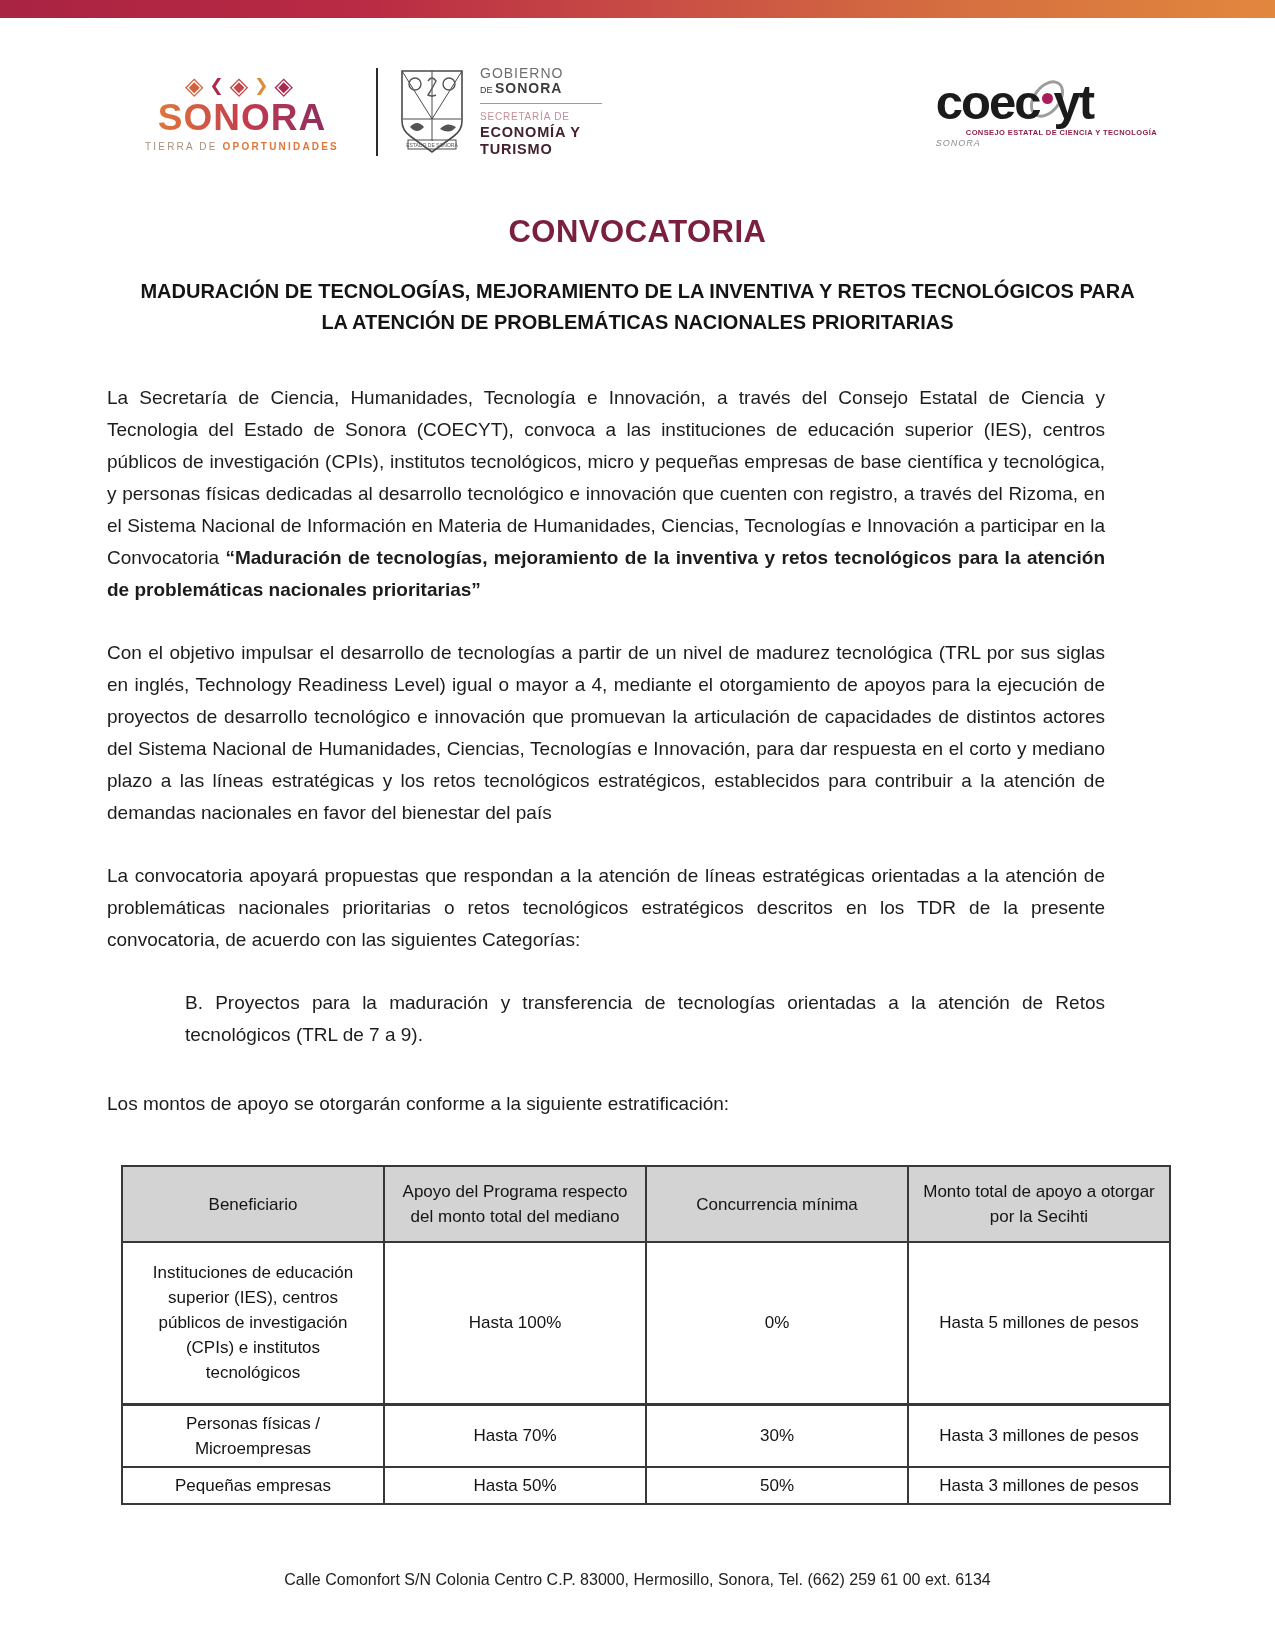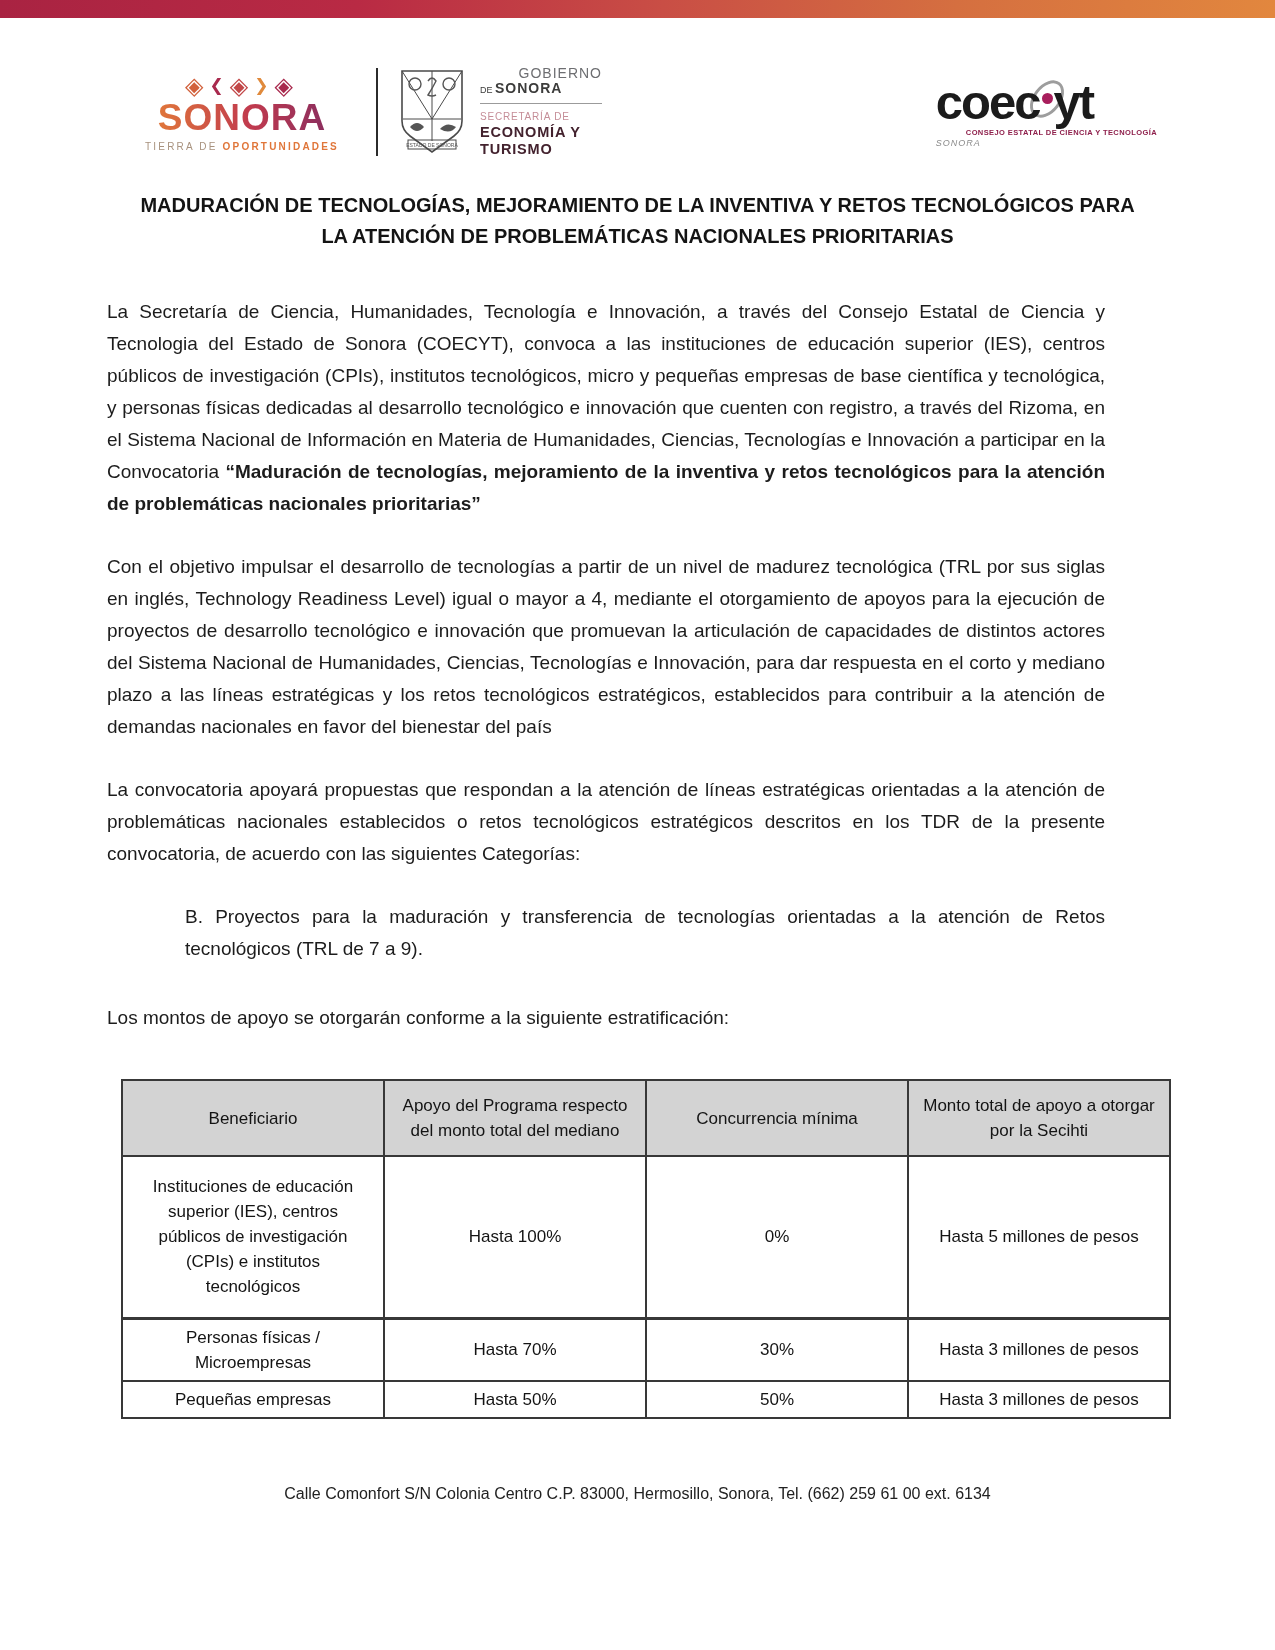--- a/index.html
+++ b/index.html
@@ -42,21 +42,21 @@
     -webkit-background-clip: text; background-clip: text;
     color: transparent;
   }
   .sonora-tagline { font-size: 10px; letter-spacing: 2.2px; margin-top: 4px; white-space: nowrap; }
   .sonora-tagline .t1 { color: #a8927e; margin-top: 8px; }
   .sonora-tagline .t2 { color: #e0763a; font-weight: bold; }
   .logo-divider { width: 2px; height: 88px; background: #2b2b2b; }
   .gobierno-logo { display: flex; align-items: center; gap: 12px; }
   .escudo svg { display: block; }
   .gobierno-text { display: flex; flex-direction: column; line-height: 15px; }
-  .gob-l1 { color: #6d6e71; font-size: 14px; letter-spacing: 1px; text-align: right; }
+  .gob-l1 { color: #6d6e71; font-size: 14px; letter-spacing: 1px; }
   .gob-l2 { color: #3c3c3b; font-size: 9px; }
   .gob-l2 b { font-size: 14px; letter-spacing: 1px; }
   .gob-rule { width: 122px; height: 1px; background: #9b9b9b; margin: 5px 0; }
   .gob-l3 { color: #c58d97; font-size: 10px; letter-spacing: 0.8px; }
   .gob-l4, .gob-l5 { color: #43222e; font-size: 14.5px; font-weight: bold; letter-spacing: 0.8px; line-height: 17px; }
   .coecyt-logo { display: flex; flex-direction: column; align-items: flex-start; margin-top: 2px; }
   .coecyt-word { position: relative; font-size: 49px; font-weight: 800; letter-spacing: -2px; color: #1b1b1b; line-height: 46px; z-index: 1; }
   .coecyt-dot-wrap { position: relative; display: inline-block; width: 14px; }
   .coecyt-dot {
     position: absolute; left: 2px; top: -26px;
@@ -175,30 +175,31 @@
       </div>
     </div>
 
     <div class="coecyt-logo">
       <div class="coecyt-word"><span>coec</span><span class="coecyt-dot-wrap"><span class="coecyt-orbit"></span><span class="coecyt-dot"></span></span><span>yt</span></div>
       <div class="coecyt-sub">CONSEJO ESTATAL DE CIENCIA Y TECNOLOGÍA</div>
       <div class="coecyt-loc">SONORA</div>
     </div>
   </div>
 
+  <h1 class="doc-title">CONVOCATORIA</h1>
 
   <h2 class="doc-subtitle">MADURACIÓN DE TECNOLOGÍAS, MEJORAMIENTO DE LA INVENTIVA Y RETOS TECNOLÓGICOS PARA LA ATENCIÓN DE PROBLEMÁTICAS NACIONALES PRIORITARIAS</h2>
 
   <div class="content">
     <div class="content-inner">
       <p class="para p1"><span>La Secretaría de Ciencia, Humanidades, Tecnología e Innovación, a través del Consejo Estatal de Ciencia y Tecnologia del Estado de Sonora (COECYT), convoca a las instituciones de educación superior (IES), centros públicos de investigación (CPIs), institutos tecnológicos, micro y pequeñas empresas de base científica y tecnológica, y personas físicas dedicadas al desarrollo tecnológico e innovación que cuenten con registro, a través del Rizoma, en el Sistema Nacional de Información en Materia de Humanidades, Ciencias, Tecnologías e Innovación a participar en la Convocatoria </span><strong>“Maduración de tecnologías, mejoramiento de la inventiva y retos tecnológicos para la atención de problemáticas nacionales prioritarias”</strong></p>
 
       <p class="para p2">Con el objetivo impulsar el desarrollo de tecnologías a partir de un nivel de madurez tecnológica (TRL por sus siglas en inglés, Technology Readiness Level) igual o mayor a 4, mediante el otorgamiento de apoyos para la ejecución de proyectos de desarrollo tecnológico e innovación que promuevan la articulación de capacidades de distintos actores del Sistema Nacional de Humanidades, Ciencias, Tecnologías e Innovación, para dar respuesta en el corto y mediano plazo a las líneas estratégicas y los retos tecnológicos estratégicos, establecidos para contribuir a la atención de demandas nacionales en favor del bienestar del país</p>
 
-      <p class="para p3">La convocatoria apoyará propuestas que respondan a la atención de líneas estratégicas orientadas a la atención de problemáticas nacionales establecidos o retos tecnológicos estratégicos descritos en los TDR de la presente convocatoria, de acuerdo con las siguientes Categorías:</p>
+      <p class="para p3">La convocatoria apoyará propuestas que respondan a la atención de líneas estratégicas orientadas a la atención de problemáticas nacionales prioritarias o retos tecnológicos estratégicos descritos en los TDR de la presente convocatoria, de acuerdo con las siguientes Categorías:</p>
 
       <div class="items">
         <p class="para">B. Proyectos para la maduración y transferencia de tecnologías orientadas a la atención de Retos tecnológicos (TRL de 7 a 9).</p>
       </div>
 
       <p class="para p4">Los montos de apoyo se otorgarán conforme a la siguiente estratificación:</p>
     </div>
 
     <table class="stratification-table">
       <thead>

